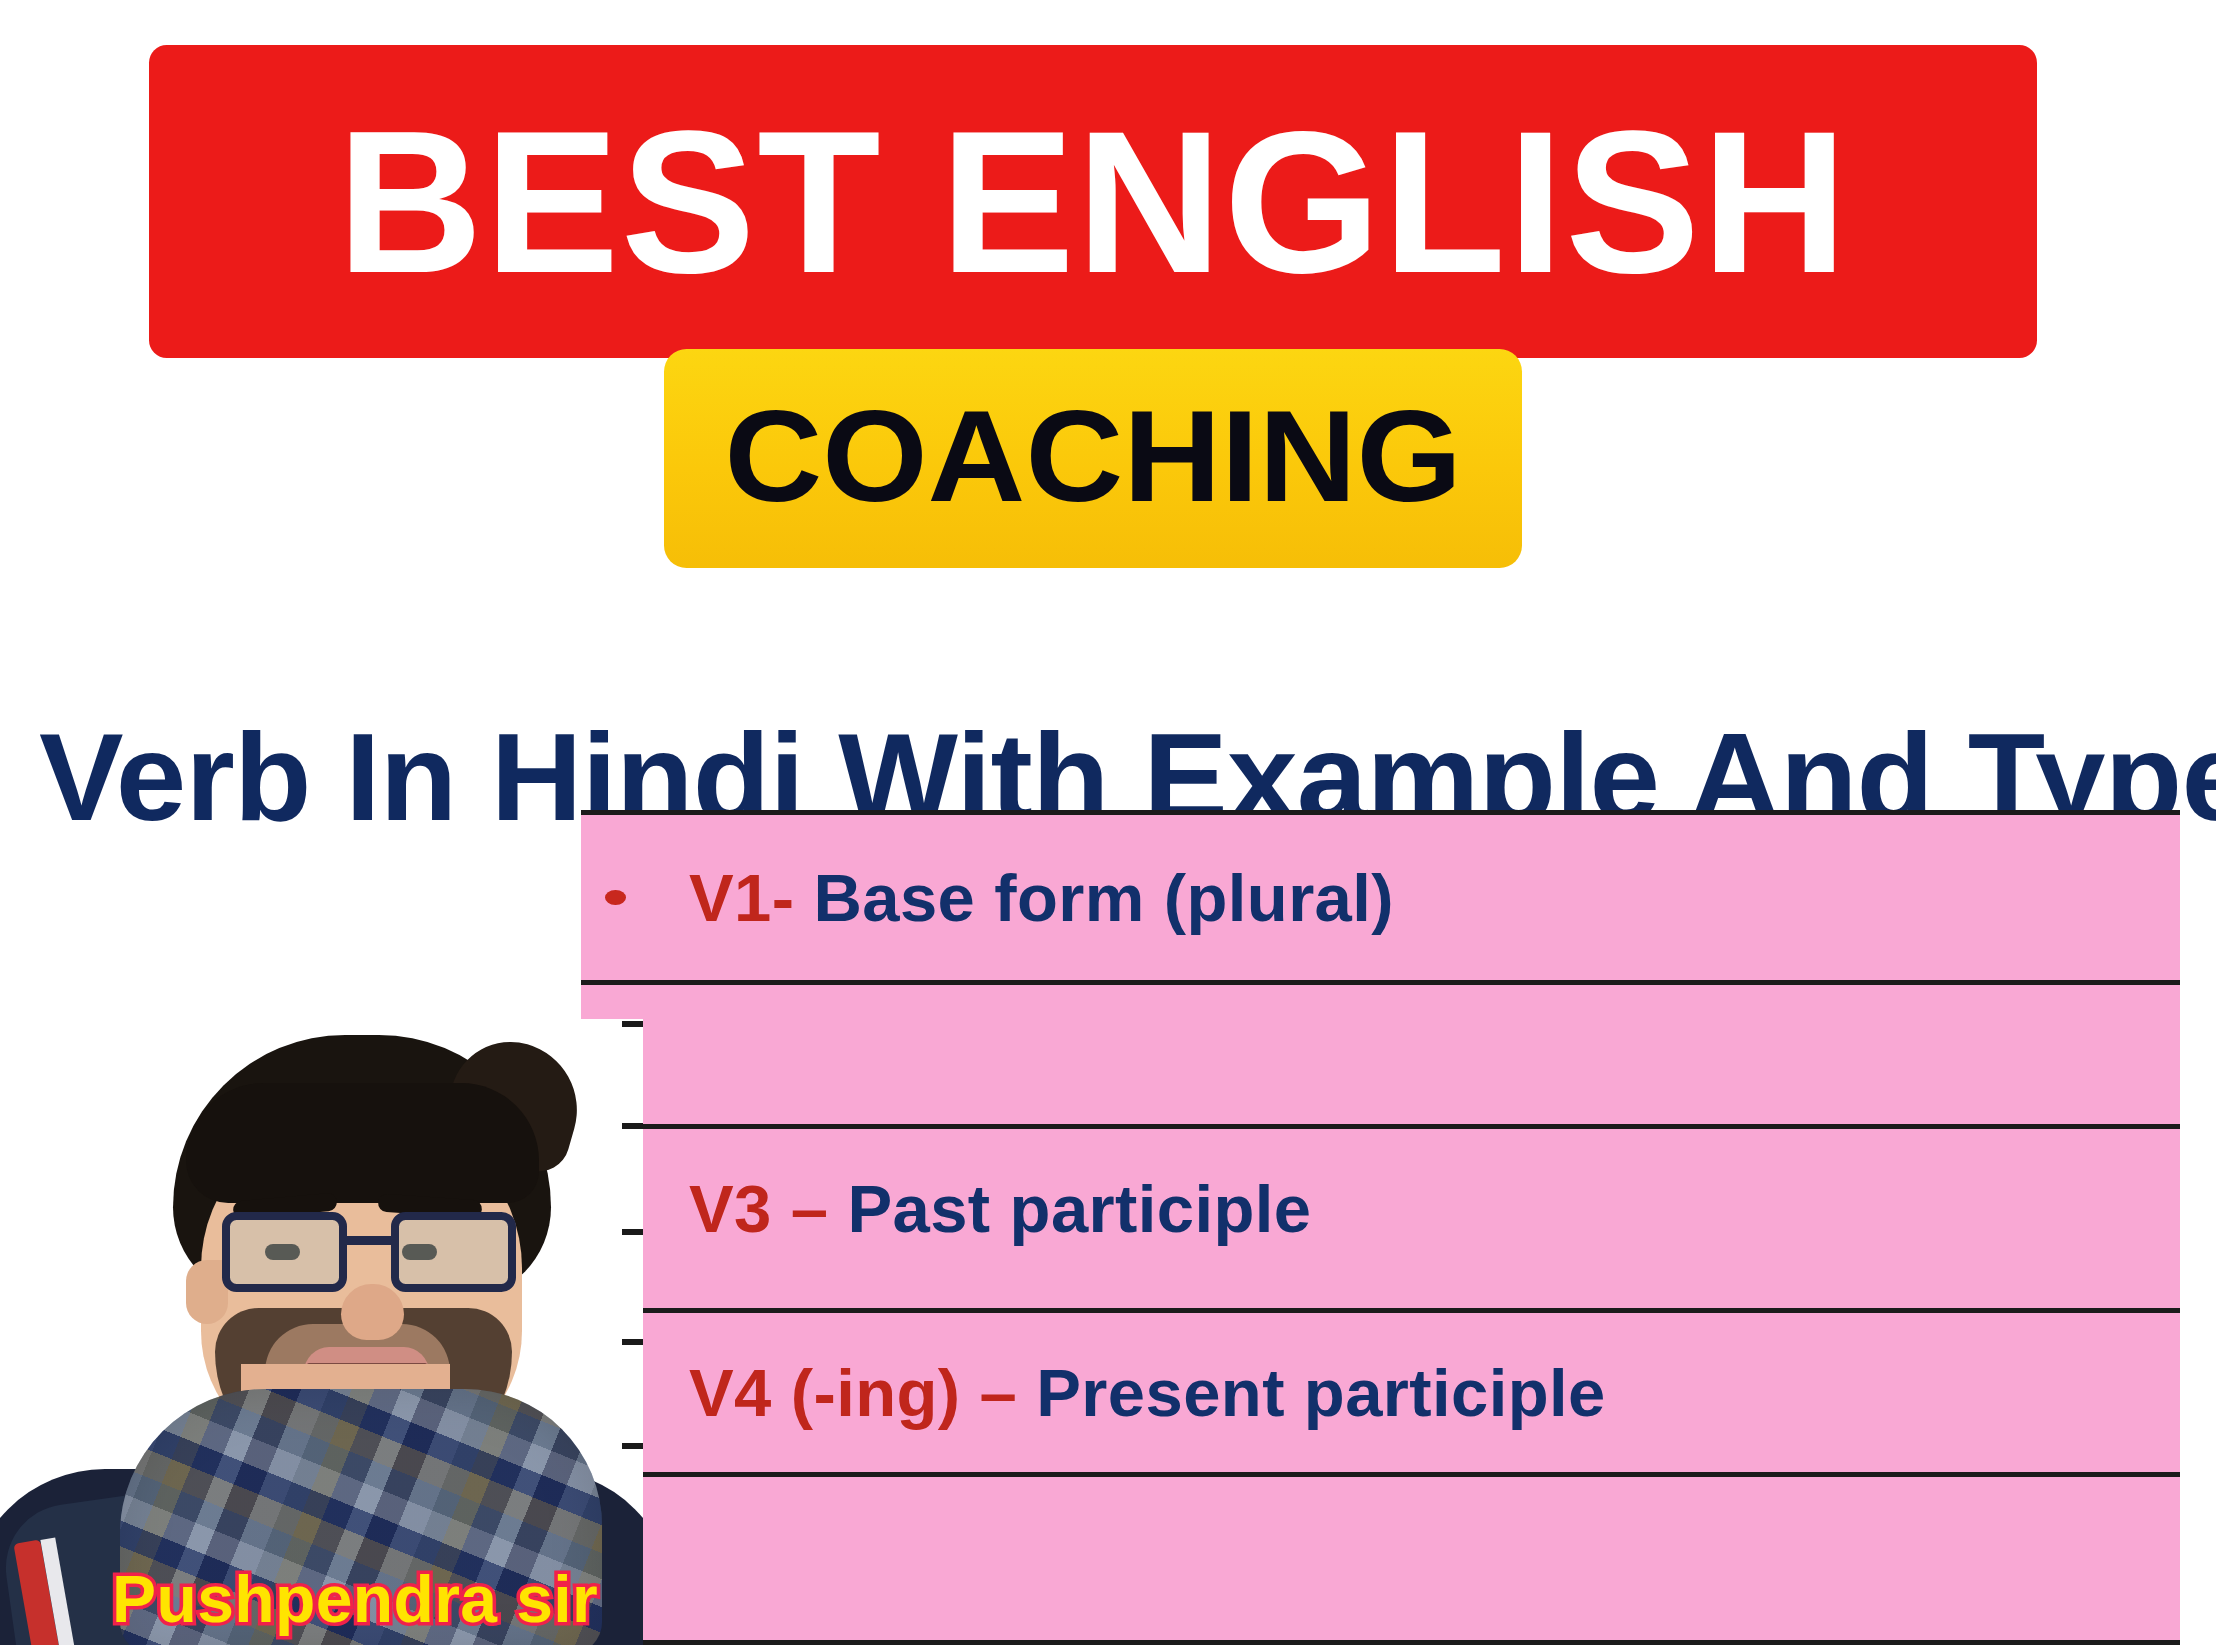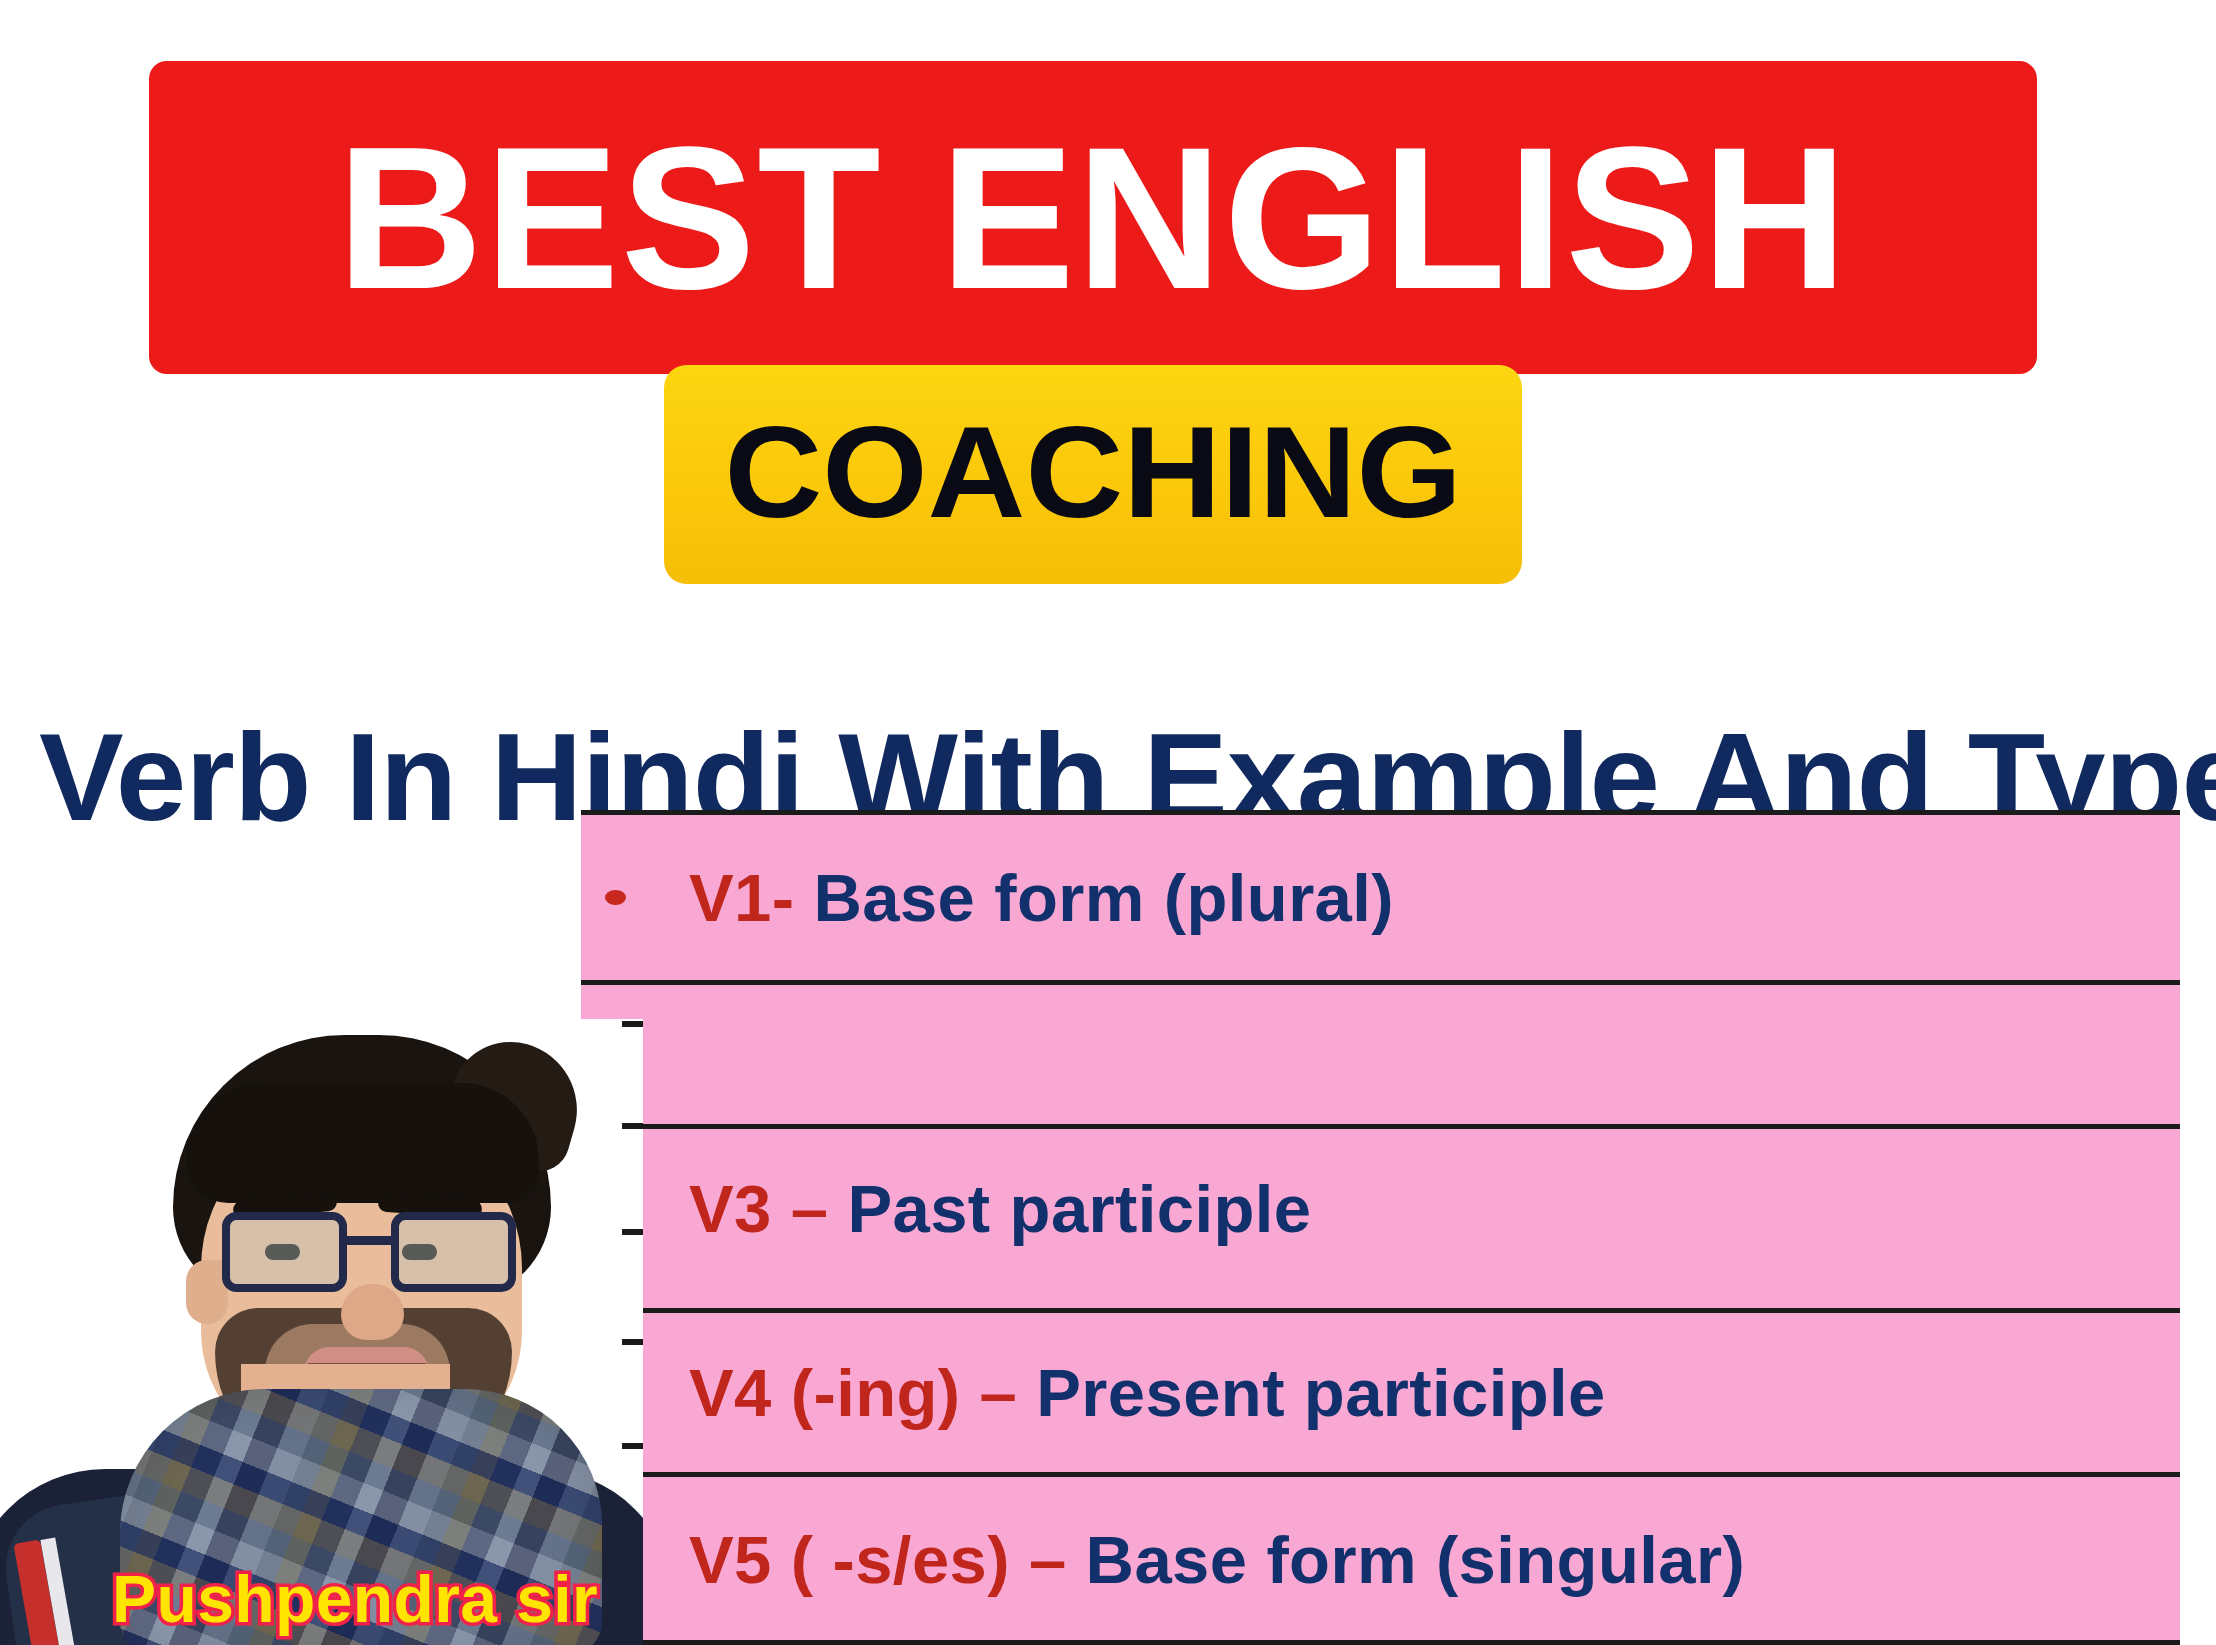--- a/index.html
+++ b/index.html
@@ -12,21 +12,21 @@
     height: 1646px;
     position: relative;
     overflow: hidden;
     font-family: "Liberation Sans", sans-serif;
     background: #ffffff;
   }
 
   
   #logo-block {
     position: absolute;
-    left: 0; top: 16px;
+    left: 0; top: 0;
     width: 2216px;
     height: 594px;
   }
   #logo-red-banner {
     position: absolute;
     left: 149px;
     top: 45px;
     width: 1888px;
     height: 313px;
     background: #EC1B19;
@@ -446,21 +446,20 @@
     <span class="verb-text"><span class="code">V3 –</span>&nbsp;<span class="desc">Past participle</span></span>
   </div>
 
   <div class="verb-row" style="top:498px;height:164px;">
     <span class="bullet"></span>
     <span class="verb-text"><span class="code">V4 (-ing) –</span>&nbsp;<span class="desc">Present participle</span></span>
   </div>
 
   <div class="verb-row" style="top:662px;height:169px;">
     <span class="bullet"></span>
-    <span class="verb-text"><span class="code">V5 ( -s/es) –</span>&nbsp;<span class="desc">Base form (singular)</span></span>
   </div>
 
   <div id="verb-bottom-line"></div>
 </div>
 
 <div id="instructor-photo">
   <div class="ph-bg"></div>
 
   <div class="ph-jacket"></div>
   <div class="ph-jacket2"></div>

